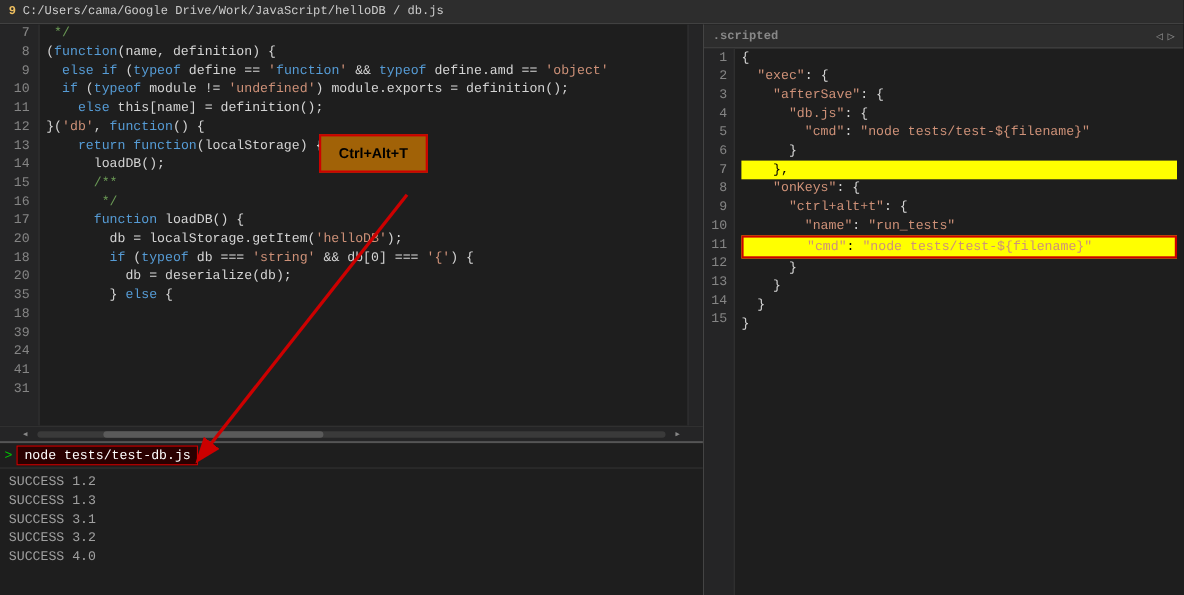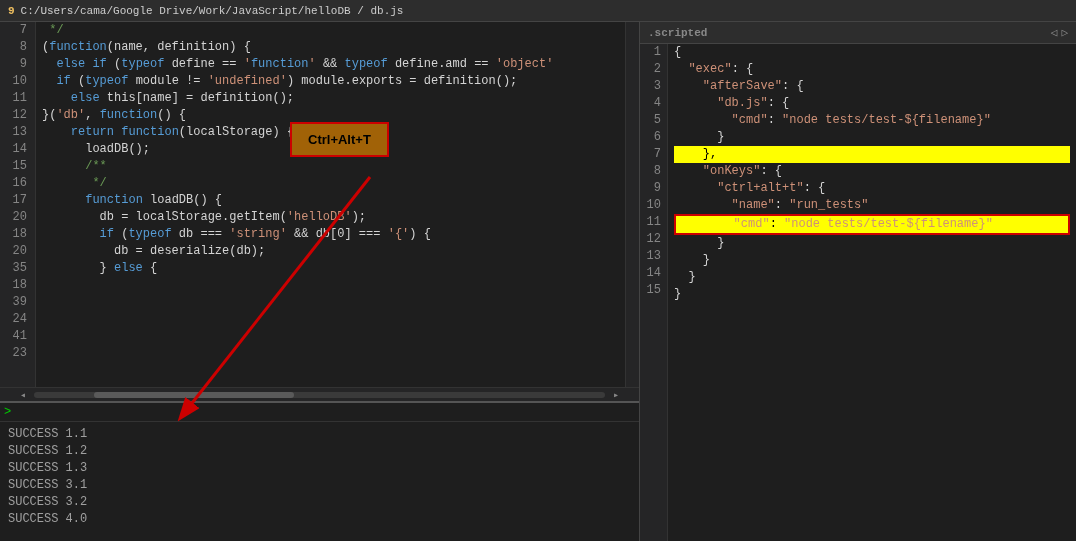--- a/index.html
+++ b/index.html
@@ -287,21 +287,21 @@
             <div>16</div>
             <div>17</div>
             <div>20</div>
             <div>18</div>
             <div>20</div>
             <div>35</div>
             <div>18</div>
             <div>39</div>
             <div>24</div>
             <div>41</div>
-            <div>23</div>
+            <div>31</div>
           </div>
         <div class="code-content" id="left-code-content">
             <div class="code-line"> <span class="comment">*/</span></div>
             <div class="code-line">(<span class="kw">function</span>(name, definition) {</div>
             <div class="code-line">  <span class="kw">else</span> <span class="kw">if</span> (<span class="kw">typeof</span> define == <span class="str">'<span class="kw">function</span>'</span> &amp;&amp; <span class="kw">typeof</span> define.amd == <span class="str">'object'</span></div>
             <div class="code-line">  <span class="kw">if</span> (<span class="kw">typeof</span> module != <span class="str">'<span class="str">undefined</span>'</span>) module.exports = definition();</div>
             <div class="code-line">    <span class="kw">else</span> this[name] = definition();</div>
             <div class="code-line">}(<span class="str">'db'</span>, <span class="kw">function</span>() {</div>
             <div class="code-line"></div>
             <div class="code-line">    <span class="kw">return</span> <span class="kw">function</span>(localStorage) {</div>
@@ -337,23 +337,23 @@
         <marker id="arrowhead" markerWidth="8" markerHeight="6" refX="4" refY="3" orient="auto">
           <polygon points="0 0, 8 3, 0 6" fill="#cc0000"></polygon>
         </marker>
       </defs>
       <line x1="370" y1="155" x2="185" y2="390" stroke="#cc0000" stroke-width="3" marker-end="url(#arrowhead)"></line>
     </svg>
 
     <div class="terminal-panel">
       <div class="terminal-input-line">
         <span class="terminal-prompt">&gt;</span>
+        <span class="terminal-command">node tests/test-db.js</span>
       </div>
       <div class="terminal-output" id="terminal-output">
-          <div>SUCCESS 1.1</div>
           <div>SUCCESS 1.2</div>
           <div>SUCCESS 1.3</div>
           <div>SUCCESS 3.1</div>
           <div>SUCCESS 3.2</div>
           <div>SUCCESS 4.0</div>
         </div>
     </div>
   </div>
 
   <div class="right-panel">

